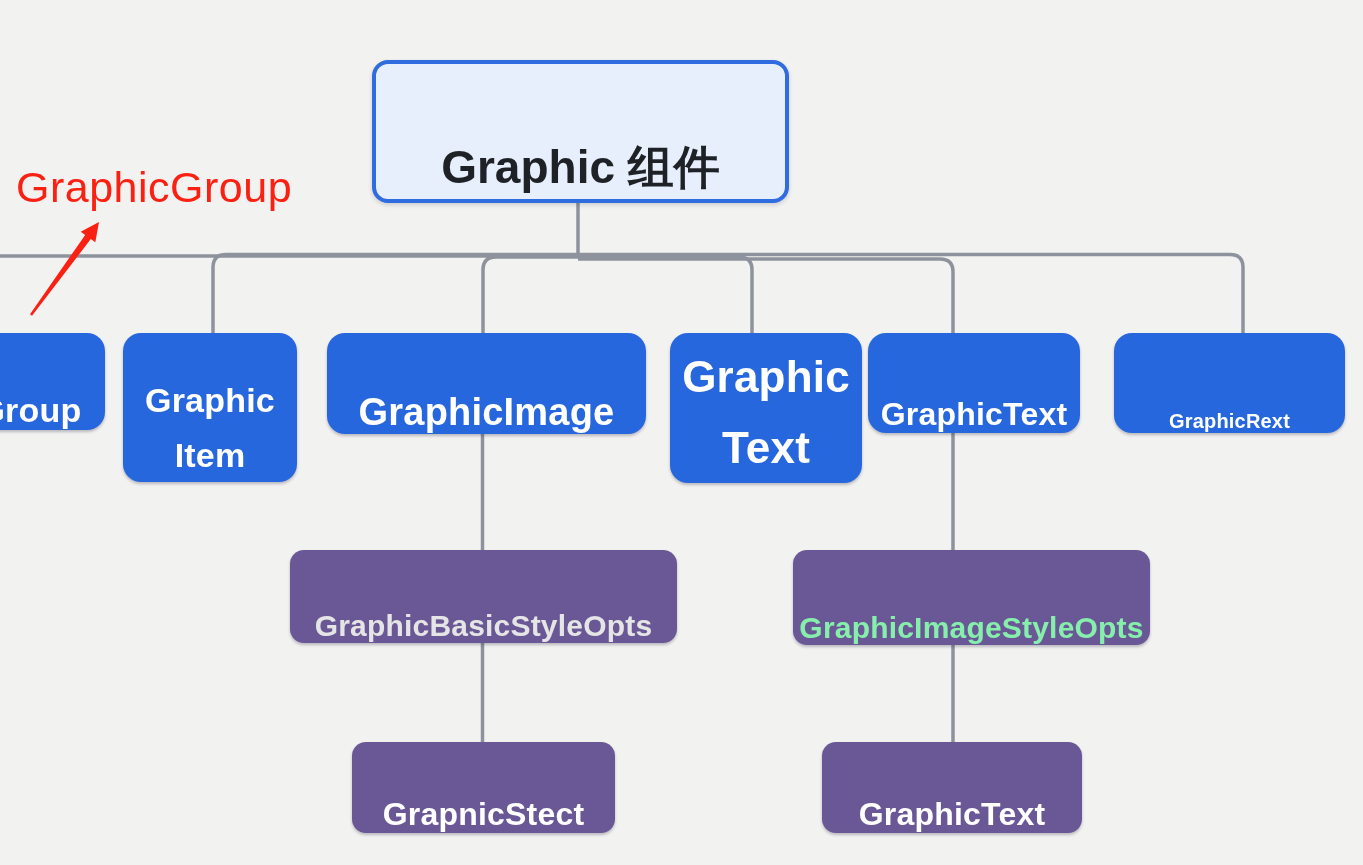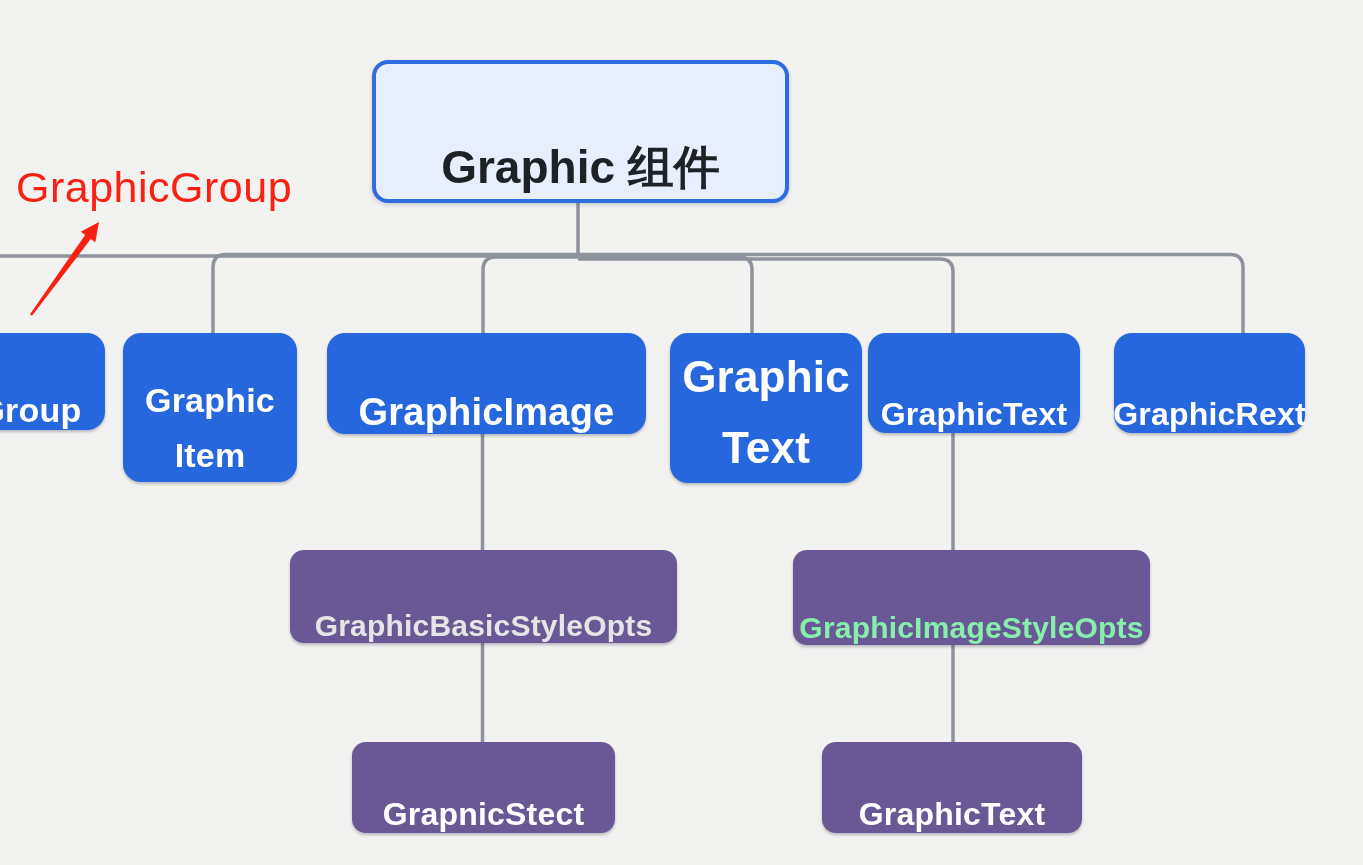--- a/index.html
+++ b/index.html
@@ -48,21 +48,21 @@
     font-size: 46px;
     font-weight: bold;
     box-shadow: 0 2px 4px rgba(40,40,60,0.18);
   }
   
   .n-group  { left: -175px; top: 333px; width: 280px; height: 97px;  font-size: 34px; }
   .n-item   { left: 123px;  top: 333px; width: 174px; height: 149px; font-size: 34px; line-height: 1.6; padding: 0 20px; }
   .n-image  { left: 327px;  top: 333px; width: 319px; height: 101px; font-size: 38px; }
   .n-textw  { left: 670px;  top: 333px; width: 192px; height: 150px; font-size: 44px; line-height: 1.6; padding: 0 28px; }
   .n-text   { left: 868px;  top: 333px; width: 212px; height: 100px; font-size: 32px; }
-  .n-rext   { left: 1114px; top: 333px; width: 191px; height: 100px; font-size: 32px; }
+  .n-rext   { left: 1114px; top: 333px; width: 231px; height: 100px; font-size: 20px; }
   
   .p-basic  { left: 290px;  top: 550px; width: 387px; height: 93px;  font-size: 30px; }
   .p-imgsty { left: 793px;  top: 550px; width: 357px; height: 95px;  font-size: 30px; }
   
   .p-stect  { left: 352px;  top: 742px; width: 263px; height: 91px;  font-size: 32px; }
   .p-textl  { left: 822px;  top: 742px; width: 260px; height: 91px;  font-size: 32px; }
 
   #annotation-label {
     position: absolute;
     left: 16px; top: 163px;

